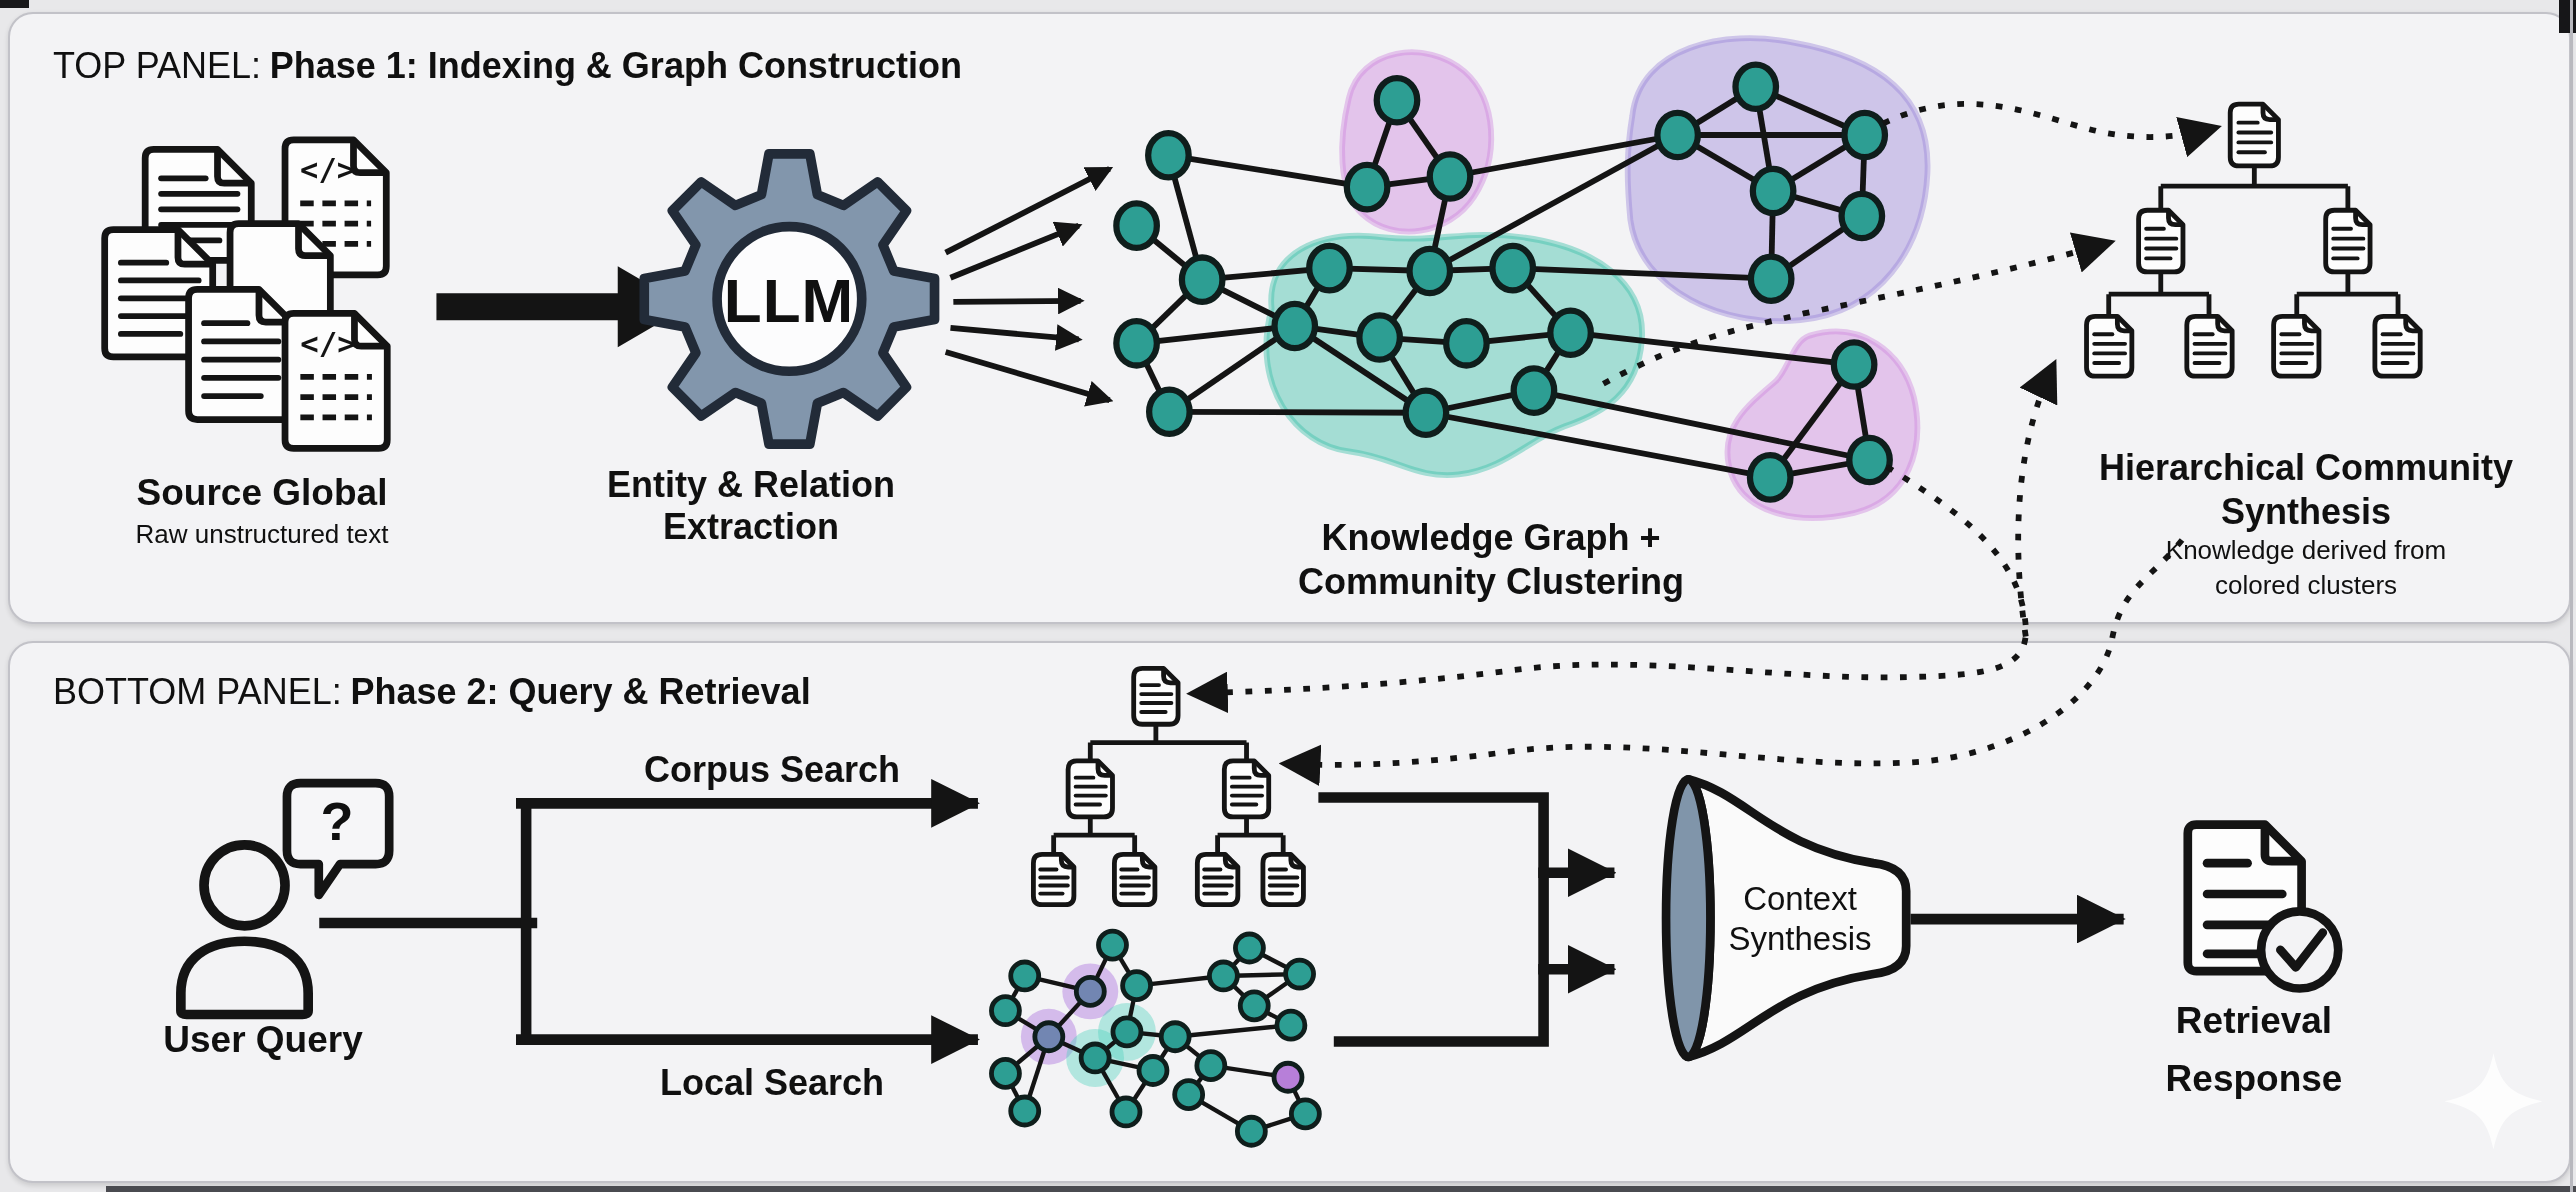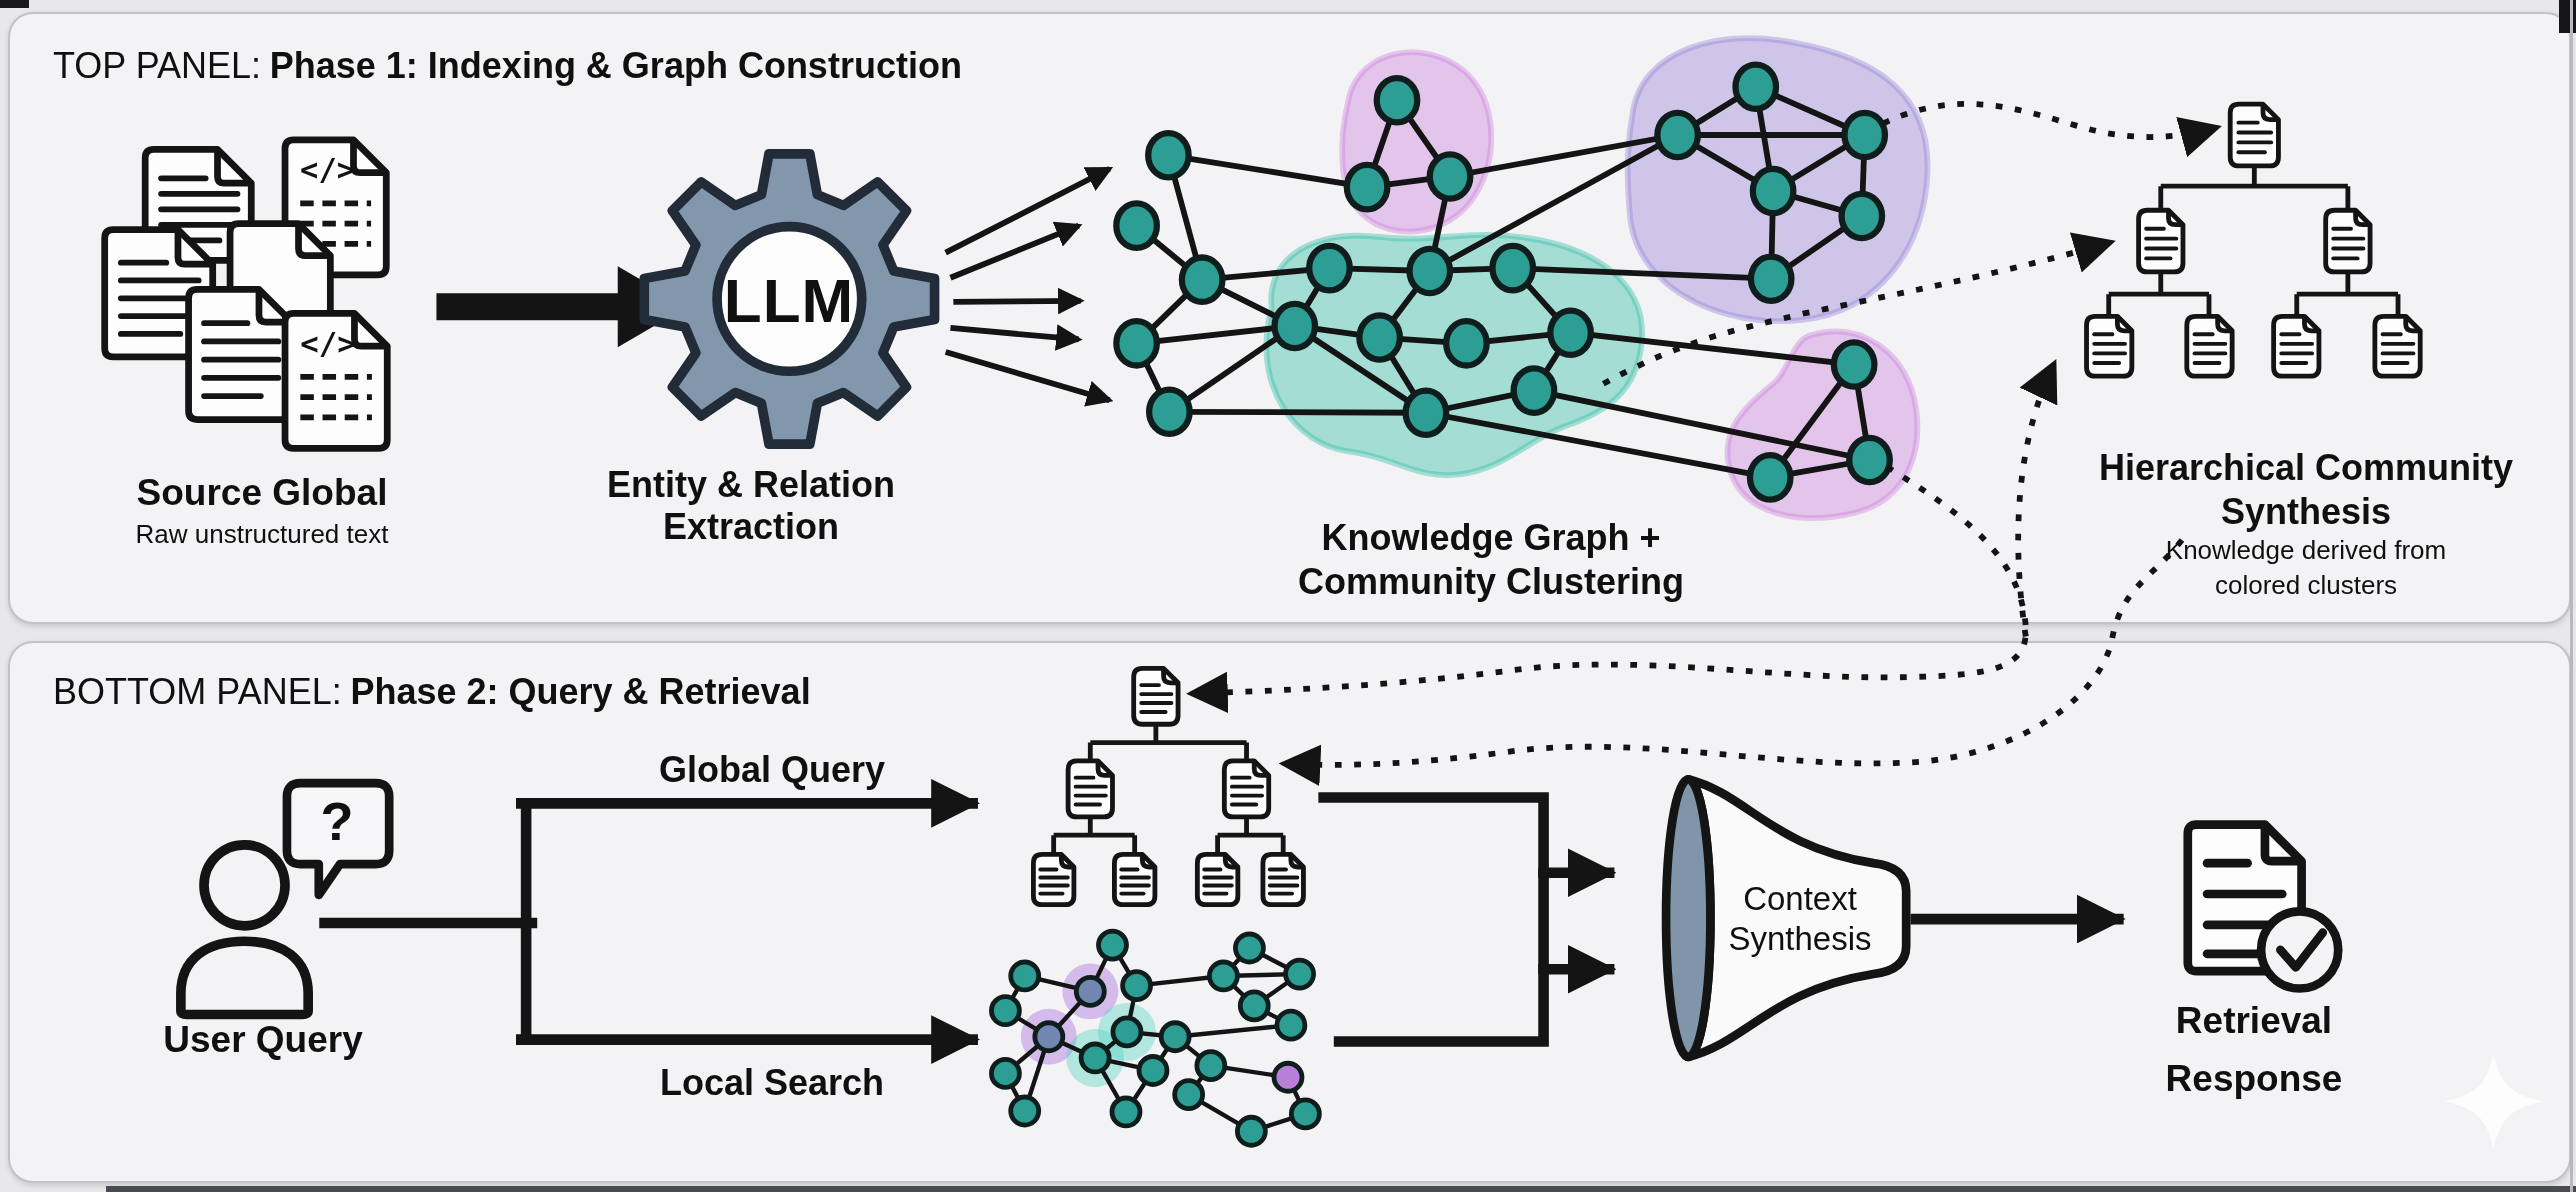--- a/index.html
+++ b/index.html
@@ -373,21 +373,21 @@
   <div id="llm-label" class="ctr" style="left:789px;top:300px;">LLM</div>
   <div class="cap b37" style="left:1491px;top:517px;">Knowledge Graph +</div>
   <div class="cap b37" style="left:1491px;top:561px;">Community Clustering</div>
   <div class="cap b37" style="left:2306px;top:447px;">Hierarchical Community</div>
   <div class="cap b37" style="left:2306px;top:491px;">Synthesis</div>
   <div class="cap r31" style="left:2306px;top:535px;">Knowledge derived from</div>
   <div class="cap r31" style="left:2306px;top:570px;">colored clusters</div>
 
   <div class="cap b38" style="left:263px;top:1019px;">User Query</div>
   <div id="q-mark" class="ctr" style="left:337px;top:821px;">?</div>
-  <div class="cap b37" style="left:772px;top:749px;">Global Query</div>
+  <div class="cap b37" style="left:772px;top:749px;">Corpus Search</div>
   <div class="cap b37" style="left:772px;top:1062px;">Local Search</div>
   <div class="cap b34" style="left:1800px;top:880px;">Context</div>
   <div class="cap b34" style="left:1800px;top:920px;text-align:right;">Synthesis</div>
   <div class="cap b38" style="left:2254px;top:1000px;">Retrieval</div>
   <div class="cap b38" style="left:2254px;top:1022px;margin-top:36px;">Response</div>
 
   <div class="decor" style="left:0;top:0;width:29px;height:7.7px;background:#19191b;"></div>
   <div class="decor" style="left:2559px;top:0;width:17.4px;height:33px;background:#161618;"></div>
   <div class="decor" style="left:106px;top:1186px;width:2470px;height:6.8px;background:#4a4b50;"></div>
   <div class="decor" style="left:2570px;top:0;width:2.9px;height:1192px;background:#b8b8be;"></div>

